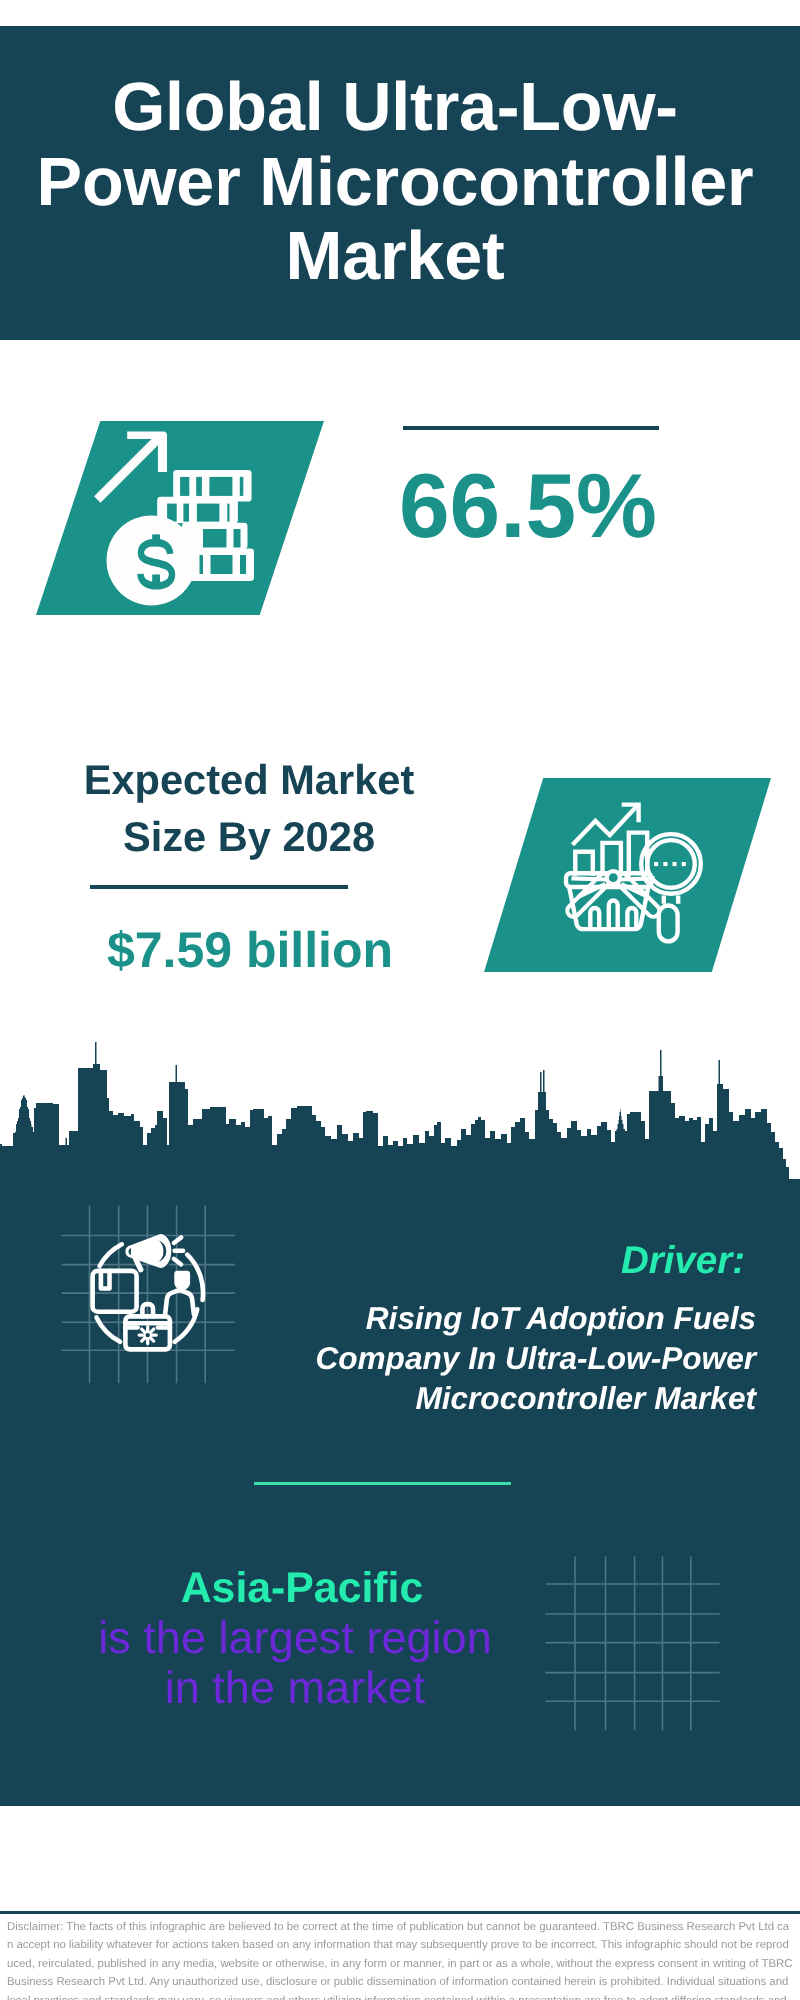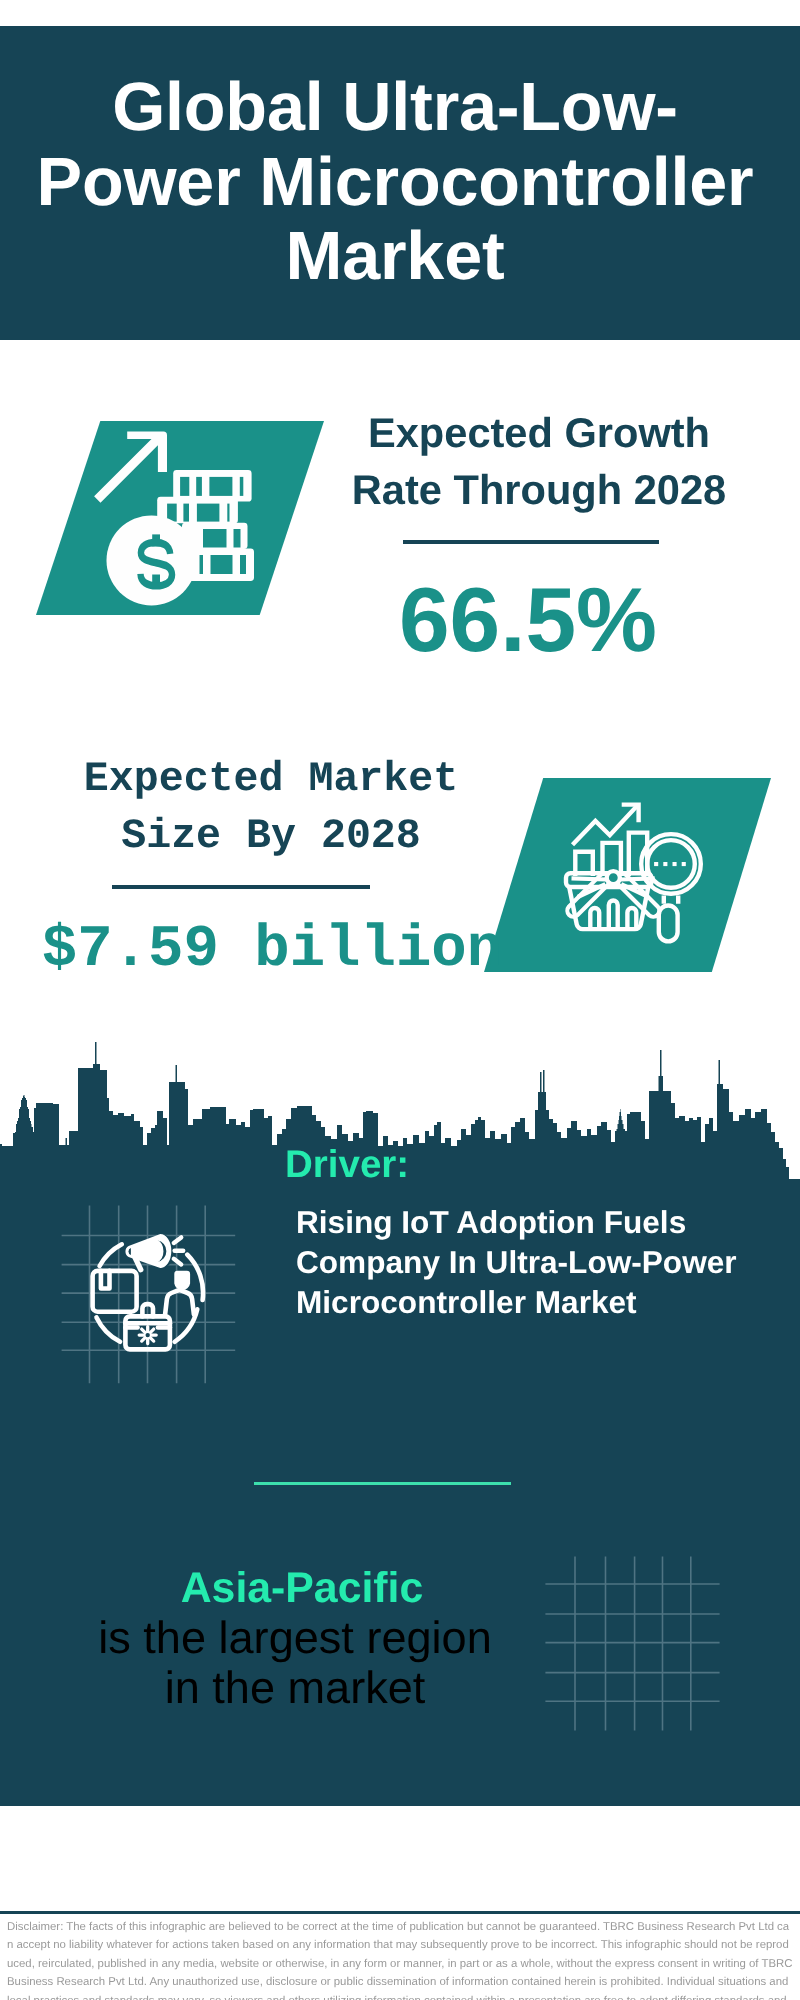--- a/index.html
+++ b/index.html
@@ -17,39 +17,39 @@
   .header-title .tl{display:block;}
   .ln{display:block;}
 
   
   .stat-text{position:absolute;text-align:center;}
   .stat-head{color:#164455;font-size:41.6px;font-weight:bold;line-height:56.8px;}
   .stat-rule{height:4px;background:#164455;margin:0 auto;}
   .stat-value{color:#1a9189;font-weight:bold;}
 
   .s1-text{left:329px;top:379px;width:420px;}
-  .s2-text{left:36px;top:726px;width:470px;font-family:Liberation Mono, monospace;}
+  .s2-text{left:14px;top:726px;width:470px;}
 
   .plate{position:absolute;}
   .plate svg{display:block;}
 
   
   .darkbody{position:absolute;left:0;top:1153px;width:800px;height:627px;background:#164455;}
   .skyline{position:absolute;left:0;top:1010px;width:800px;height:150px;}
 
   
-  .driver-text{position:absolute;left:285px;top:1117px;width:460px;text-align:left;}
+  .driver-text{position:absolute;left:285px;top:1213px;width:460px;text-align:right;font-style:italic;}
   .driver-label{color:#24ebae;font-size:38.5px;font-weight:bold;line-height:43px;}
   .driver-body{color:#ffffff;font-size:31.6px;font-weight:bold;line-height:39.8px;margin-top:17px;position:relative;left:11px;}
   .mintrule{position:absolute;left:254px;top:1456px;width:257px;height:3px;background:#3de0ad;}
 
   
   .region-text{position:absolute;left:69px;top:1537px;width:460px;text-align:center;}
   .region-title{color:#24ebae;font-size:42.8px;position:relative;left:3px;font-weight:bold;line-height:50px;}
-  .region-sub{color:#000000;font-size:45.1px;font-weight:normal;line-height:50px;position:relative;left:-4px;}
+  .region-sub{color:#6d28d9;font-size:45.1px;font-weight:normal;line-height:50px;position:relative;left:-4px;}
 
   
   .footer{position:absolute;left:0;top:0px;width:800px;height:2000px;background:transparent;}
   .src-text{position:absolute;left:33px;top:1815px;color:#2e7a5e;font-size:16.4px;line-height:20.5px;}
   .socials{position:absolute;left:480px;top:1805px;}
   .divline{position:absolute;left:0;top:1885px;width:800px;height:3px;background:#164455;}
   .disclaimer{position:absolute;left:7px;top:1892px;width:786px;color:#9a9a9a;
        font-size:11.4px;line-height:18.4px;text-align:left;word-break:break-all;}
 </style>
 </head>
@@ -112,24 +112,20 @@
                    -4.7 0 -9.3 0.7 -12.6 2.6 -3.2 1.8 -5.2 4.6 -5.2 8.1
                    0 3.6 2.2 5.8 5.5 7.3 3.3 1.5 7.7 2.3 12.5 3.2
                    5.4 1 10.4 1.9 14 3.7 3.7 1.9 6 4.9 6 9.1
                    0 3.9 -2.3 6.9 -5.8 8.8 -3.5 1.9 -8.3 2.8 -13.3 2.8
                    -5 0 -9.9 -0.9 -13.5 -3 -3.5 -2 -5.7 -5.2 -5.9 -9.7"></path>
         </g>
       </g>
     </svg>
   </div>
   <div class="stat-text s1-text">
-    <div class="stat-head">
-      <span class="ln">Expected Growth</span>
-      <span class="ln">Rate Through 2028</span>
-    </div>
     <div class="stat-rule" style="width:256px;margin-top:21px;position:relative;left:-8px;"></div>
     <div class="stat-value" style="font-size:91px;line-height:95px;margin-top:29px;position:relative;left:-11px;">66.5%</div>
   </div>
 
   <div class="plate" style="left:484px;top:752px;width:288px;height:196px;">
     <svg width="288" height="196" viewBox="0 0 288 196">
       <polygon points="59.2,0 287,0 227.8,194 0,194" fill="#1a9189"></polygon>
       <g fill="none" stroke="#fefefe" stroke-width="4.4" stroke-linejoin="miter" stroke-linecap="butt">
 
         <path d="M88.5 66.8 L111.4 43 L125.8 57.2 L153.4 27.5"></path>
@@ -175,21 +171,21 @@
         <rect x="197.7" y="84" width="4.1" height="4.1"></rect>
       </g>
     </svg>
   </div>
   <div class="stat-text s2-text">
     <div class="stat-head">
       <span class="ln">Expected Market</span>
       <span class="ln">Size By 2028</span>
     </div>
     <div class="stat-rule" style="width:258px;margin-top:19px;position:relative;left:-30px;"></div>
-    <div class="stat-value" style="font-size:59px;line-height:78px;margin-top:22px;position:relative;left:1px;">$7.59 billion</div>
+    <div class="stat-value" style="font-size:50px;line-height:78px;margin-top:22px;position:relative;left:1px;">$7.59 billion</div>
   </div>
 
   <div class="darkbody"></div>
   <svg class="skyline" viewBox="0 1010 800 150" width="800" height="150" preserveAspectRatio="none">
     <path fill="#164455" d="M0 1160 L0 1118 2 1118 2 1120 13 1120 13 1107 15 1107 15 1106 16 1106 16 1098 17 1098 17 1095 18 1095 18 1092 19 1092 19 1083 20 1083 20 1081 21 1081 21 1074 22 1074 22 1072 23 1072 23 1070 23.5 1070 23.5 1069 24 1069 24 1071 24.5 1071 24.5 1069 25 1069 25 1072 26 1072 26 1074 27 1074 27 1081 28 1081 28 1083 29 1083 29 1092 30 1092 30 1095 31 1095 31 1098 31.5 1098 31.5 1101 33 1101 33 1106 34 1106 34 1082 36 1082 36 1077 52 1077 53 1077 53 1078 57 1078 59 1078 59 1081 59 1119 65.5 1119 65.5 1112 67 1112 67 1119 69 1119 69 1105 78 1105 78 1042 92 1042 93 1042 93 1038 94.5 1038 95 1038 95 1016 96 1016 96.5 1016 96.5 1038 99 1038 100 1038 100 1044 107 1044 107 1072 109 1072 109 1085 113 1085 113 1089 118 1089 118 1087 124 1087 124 1090 131 1090 131 1088 134 1088 134 1095 140 1095 140 1101 143 1101 143 1119 147 1119 147 1107 151 1107 151 1102 155 1102 155 1099 157 1099 157 1085 163 1085 163 1092 167 1092 167 1119 169 1119 169 1056 175 1056 175.5 1056 175.5 1039 176.5 1039 177 1039 177 1056 185 1056 185 1063 188 1063 188 1099 193 1099 193 1093 202 1093 202 1083 210 1083 210 1081 226 1081 226 1098 229 1098 229 1093 236 1093 236 1099 241 1099 241 1096 245 1096 245 1101 250 1101 250 1084 253 1084 253 1083 264 1083 264 1092 268 1092 268 1090 272 1090 272 1119 277 1119 277 1108 282 1108 282 1103 286 1103 286 1093 291 1093 291 1082 297 1082 297 1080 312 1080 312 1089 316 1089 316 1095 321 1095 321 1101 325 1101 325 1110 331 1110 331 1113 337 1113 337 1099 342 1099 342 1108 348 1108 348 1115 353 1115 353 1107 359 1107 359 1112 363 1112 363 1086 366 1086 366 1085 373 1085 373 1087 378 1087 378 1120 383 1120 383 1110 388 1110 388 1119 393 1119 393 1115 398 1115 398 1120 403 1120 403 1112 407 1112 407 1118 413 1118 413 1109 419 1109 419 1117 425 1117 425 1105 429 1105 429 1110 434 1110 434 1099 437 1099 437 1096 441 1096 441 1117 445 1117 445 1112 451 1112 451 1120 457 1120 457 1114 461 1114 461 1103 466 1103 466 1109 471 1109 471 1098 475 1098 475 1094 478 1094 478 1091 481 1091 481 1094 485 1094 485 1112 490 1112 490 1105 495 1105 495 1113 501 1113 501 1108 507 1108 507 1117 511 1117 511 1101 515 1101 515 1096 520 1096 520 1092 525 1092 525 1106 529 1106 529 1113 535 1113 535 1084 538 1084 538 1066 539.5 1066 540 1066 540 1046 541 1046 541.5 1046 541.5 1066 542.5 1066 543 1066 543 1044 544 1044 544.5 1044 544.5 1066 546 1066 546 1084 549 1084 549 1093 553 1093 553 1097 557 1097 557 1106 561 1106 561 1112 567 1112 567 1102 571 1102 571 1095 577 1095 577 1104 581 1104 581 1110 587 1110 587 1103 591 1103 591 1109 597 1109 597 1100 601 1100 601 1096 607 1096 607 1104 611 1104 611 1116 615 1116 615 1105 616.5 1105 616.5 1103 617.5 1103 617.5 1098 618.5 1098 618.5 1094 619 1094 619 1090 619.5 1090 619.5 1086 620 1086 620 1083 620.5 1083 620.5 1086 621 1086 621 1090 621.5 1090 621.5 1094 622.5 1094 622.5 1098 623.5 1098 623.5 1103 625 1103 625 1105 627 1105 627 1088 630 1088 630 1086 641 1086 641 1095 645 1095 645 1113 649 1113 649 1065 658 1065 658.5 1065 658.5 1050 659.5 1050 660 1050 660 1024 661 1024 661.5 1024 661.5 1050 662.5 1050 663 1050 663 1065 671 1065 671 1077 675 1077 675 1092 679 1092 679 1090 685 1090 685 1095 689 1095 689 1092 693 1092 693 1094 697 1094 697 1091 701 1091 701 1116 705 1116 705 1098 709 1098 709 1092 713 1092 713 1105 717 1105 717 1058 718 1058 718.5 1058 718.5 1034 719.5 1034 720 1034 720 1058 723 1058 723 1063 729 1063 729 1086 733 1086 733 1095 739 1095 739 1089 745 1089 745 1083 751 1083 751 1092 755 1092 755 1086 761 1086 761 1083 767 1083 767 1097 771 1097 771 1106 775 1106 775 1116 779 1116 779 1122 783 1122 783 1133 786 1133 786 1141 789 1141 L789 1160 Z"></path>
   </svg>
 
   <svg class="gridbox" style="position:absolute;left:55px;top:1175px;" width="190" height="190" viewBox="0 0 190 190">
     <g stroke="#4f7483" stroke-width="1.6">
       <path d="M34.5 4.5 V182.2 M63.7 4.5 V182.2 M92.5 4.5 V182.2 M121.6 4.5 V182.2 M150.2 4.5 V182.2"></path>

